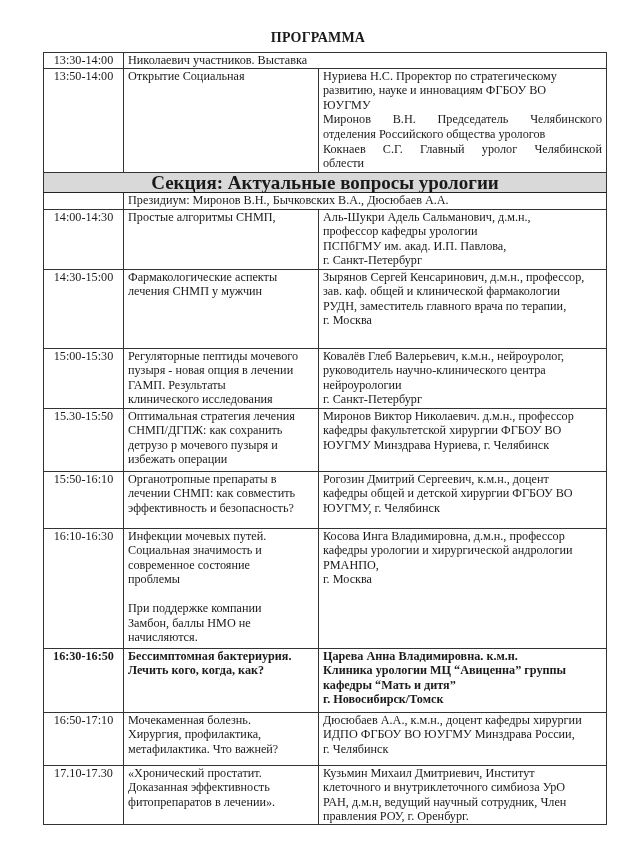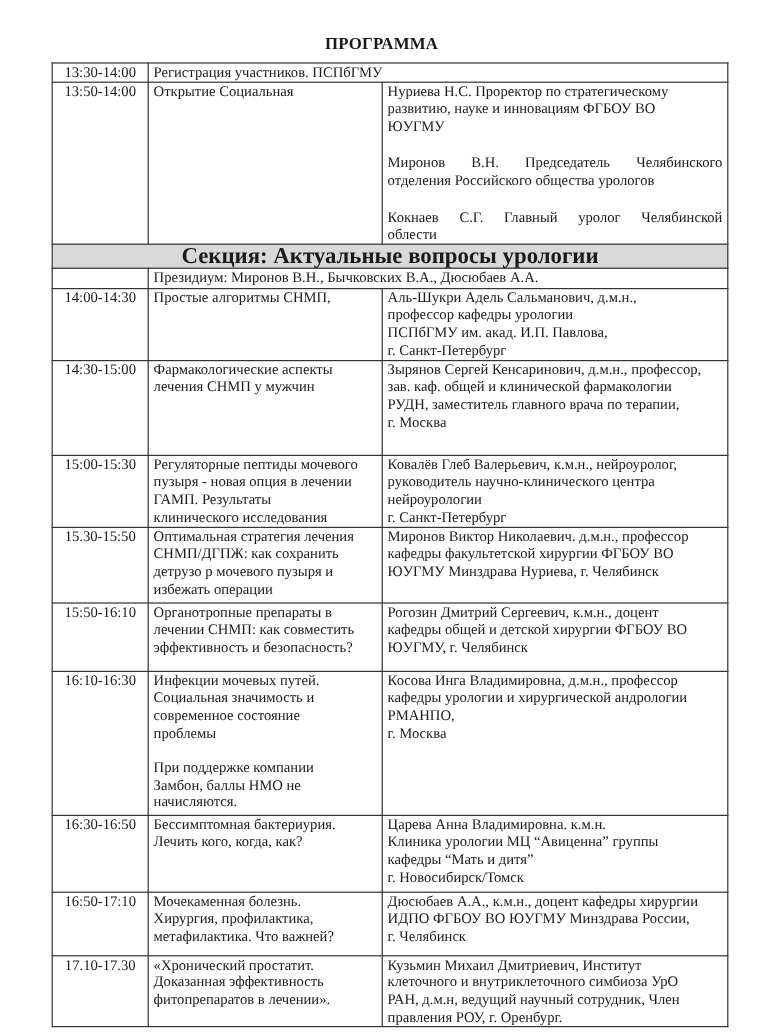--- a/index.html
+++ b/index.html
@@ -11,38 +11,38 @@
                border-collapse: collapse; table-layout: fixed; font-size: 12.2px; line-height: 14.6px; }
   table.prog td { border: 1px solid #333; vertical-align: top; padding: 0 4px 0 4px; }
   table.prog { border: 1.5px solid #222; }
   col.c-time { width: 80px; }
   col.c-topic { width: 195px; }
   col.c-speaker { width: 288px; }
   td.time { text-align: center; padding: 0 2px; }
   .line { display: block; }
   tr.section td { background: #d9d9d9; text-align: center; font-weight: bold; font-size: 19px;
                   line-height: 19px; border-top: 1.5px solid #222; border-bottom: 1.5px solid #222; }
-  .just-line { display: block; text-align: justify; text-align-last: justify; margin-top: 16px; }
+  .just-line { display: block; text-align: justify; text-align-last: justify; }
   .gap { display: block; height: 14px; }
 </style>
 </head>
 <body>
 
 <div class="title">ПРОГРАММА</div>
 
 <table class="prog">
   <colgroup>
       <col class="c-time">
       <col class="c-topic">
       <col class="c-speaker">
     </colgroup>
   <tbody>
     <tr style="height:13px">
       <td class="time">13:30-14:00</td>
-      <td colspan="2">Регистрация участников. ПСПбГМУ</td>
+      <td colspan="2">Николаевич участников. Выставка</td>
     </tr>
     <tr style="height:104px">
       <td class="time">13:50-14:00</td>
       <td>Открытие Социальная</td>
       <td>
         <span class="line">Нуриева Н.С. Проректор по стратегическому</span>
         <span class="line">развитию, науке и инновациям ФГБОУ ВО</span>
         <span class="line">ЮУГМУ</span>
         <span class="just-line">Миронов В.Н. Председатель Челябинского</span>
         <span class="line">отделения Российского общества урологов</span>
@@ -138,21 +138,21 @@
           <span class="line">Замбон, баллы НМО не</span>
           <span class="line">начисляются.</span>
         </td>
         <td>
           <span class="line">Косова Инга Владимировна, д.м.н., профессор</span>
           <span class="line">кафедры урологии и хирургической андрологии</span>
           <span class="line">РМАНПО,</span>
           <span class="line">г. Москва</span>
         </td>
       </tr>
-      <tr style="height: 64px;">
+      <tr style="height: 64px; font-weight: bold;">
         <td class="time">16:30-16:50</td>
         <td>
           <span class="line">Бессимптомная бактериурия.</span>
           <span class="line">Лечить кого, когда, как?</span>
         </td>
         <td>
           <span class="line">Царева Анна Владимировна. к.м.н.</span>
           <span class="line">Клиника урологии МЦ “Авиценна” группы</span>
           <span class="line">кафедры “Мать и дитя”</span>
           <span class="line">г. Новосибирск/Томск</span>

